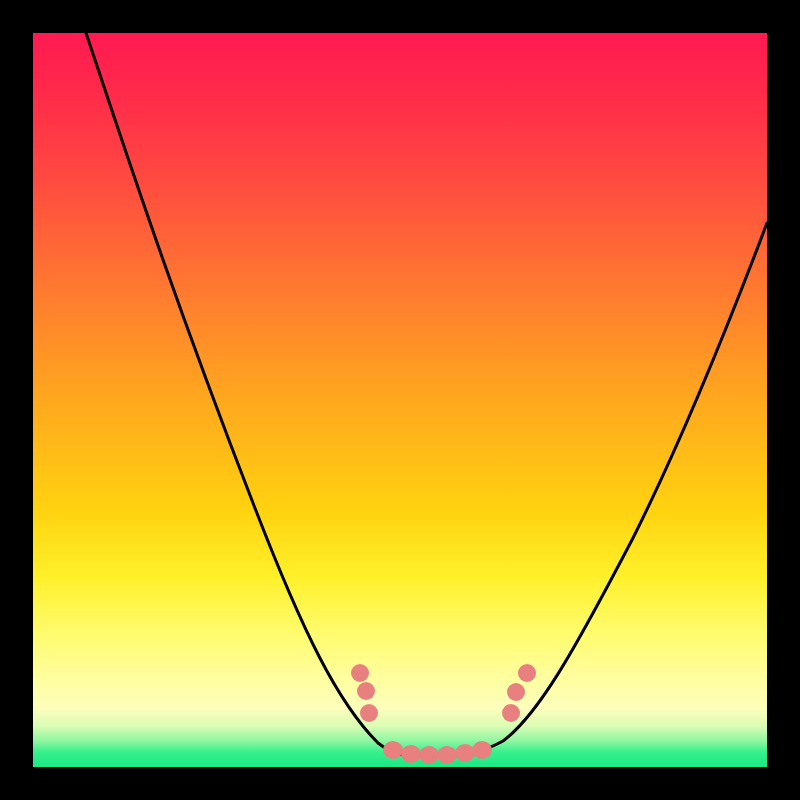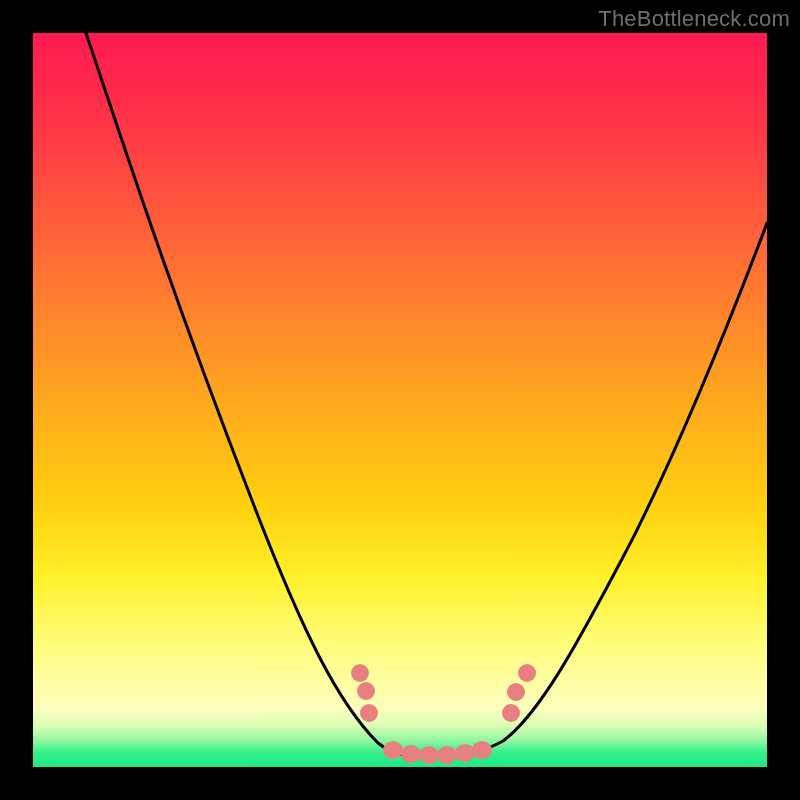--- a/index.html
+++ b/index.html
@@ -86,15 +86,14 @@
         <ellipse cx="414" cy="722" rx="10" ry="9"></ellipse>
         <ellipse cx="432" cy="720" rx="10" ry="9"></ellipse>
         <ellipse cx="449" cy="717" rx="10" ry="9"></ellipse>
         <circle cx="478" cy="680" r="9"></circle>
         <circle cx="483" cy="659" r="9"></circle>
         <circle cx="494" cy="640" r="9"></circle>
       </g>
     </svg>
   </div>
 
-  <div class="watermark">TheBottleneck.com</div>
 
 </div>
 
 </body></html>

